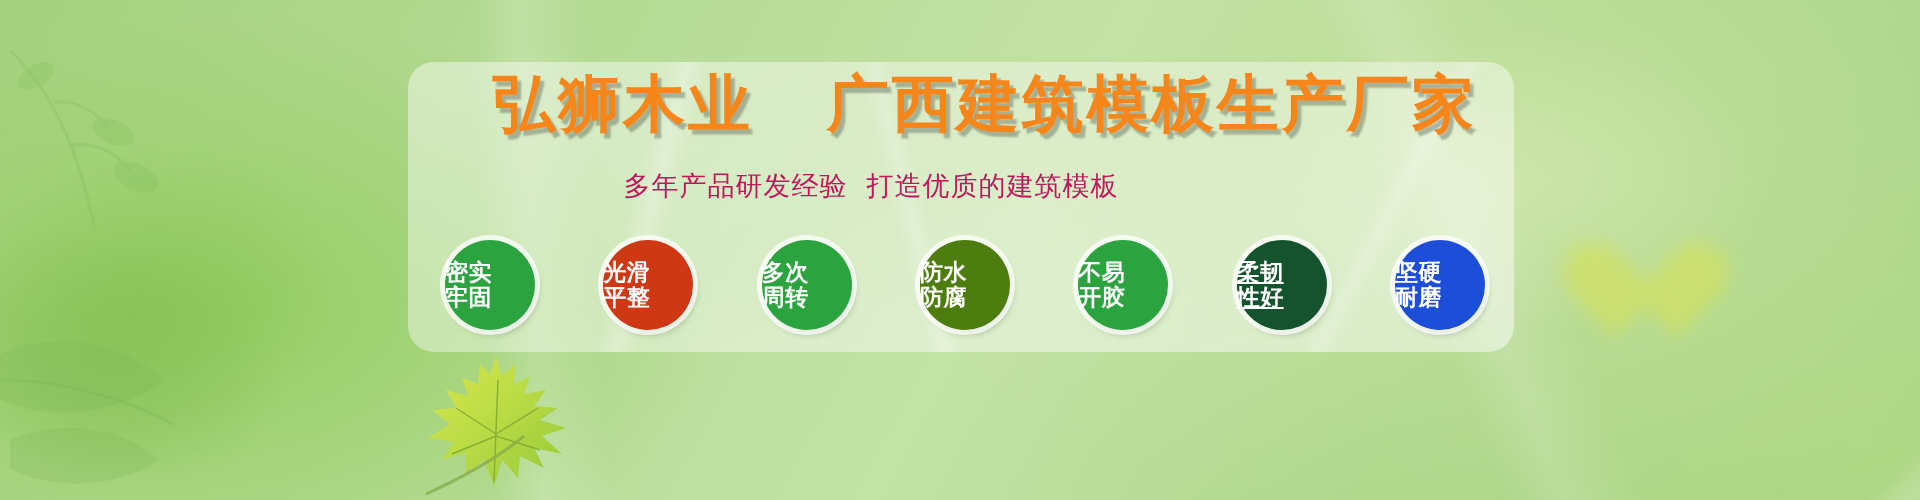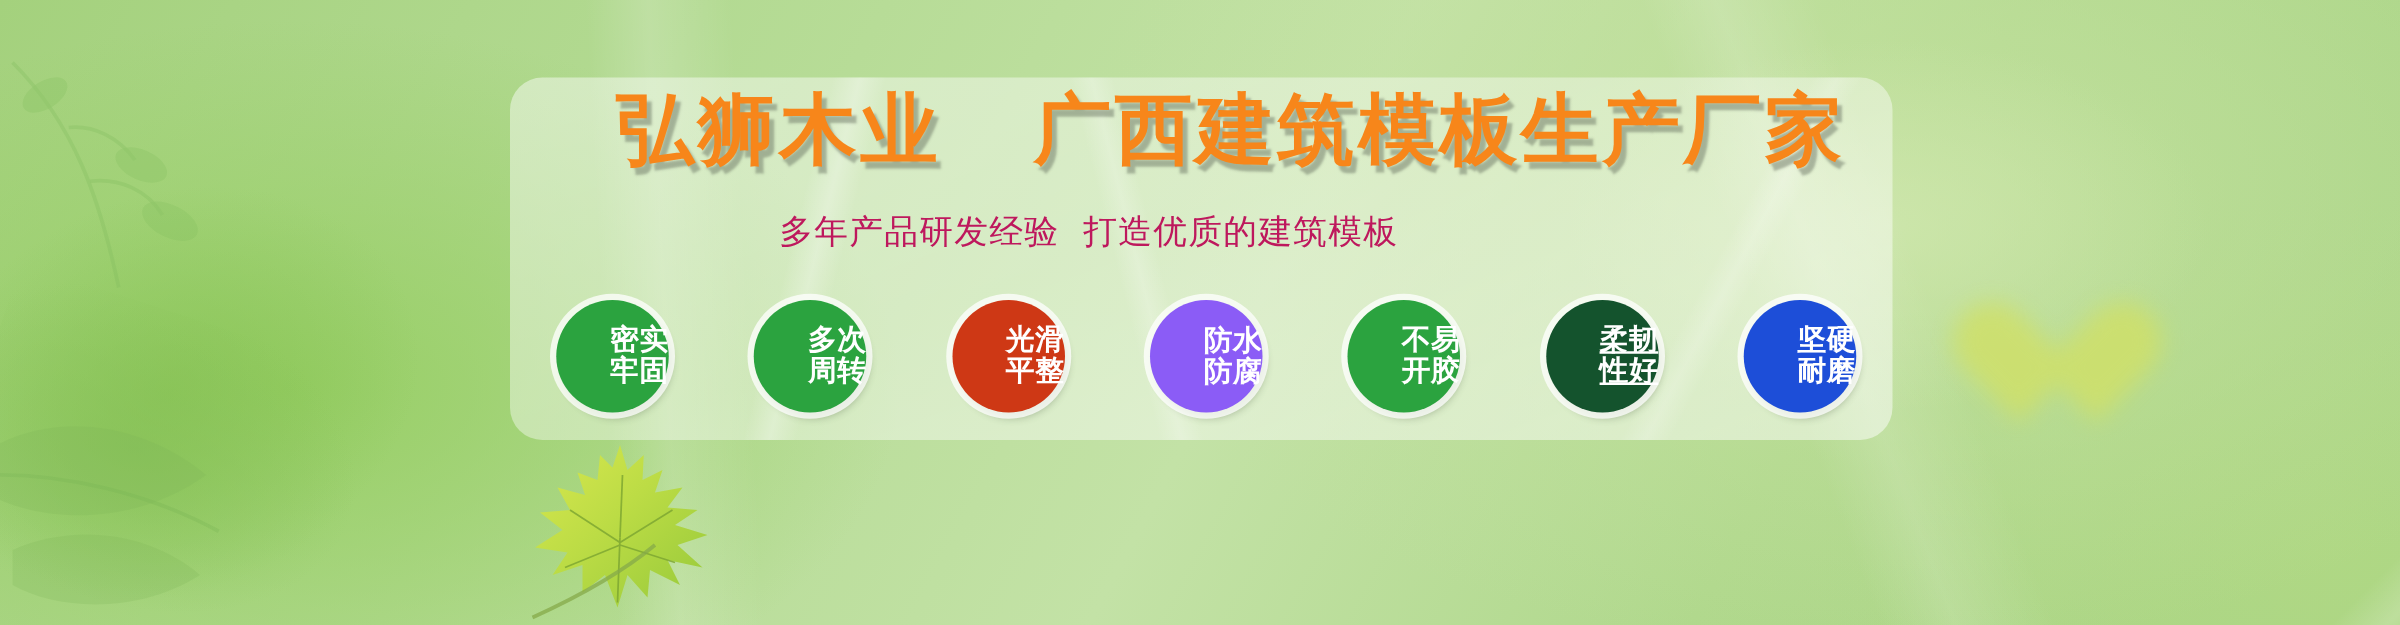--- a/index.html
+++ b/index.html
@@ -121,21 +121,21 @@
   }
 
   
   .badges{
     position:absolute; left:445px; top:230px; width:1040px; height:110px;
     display:flex; justify-content:space-between; align-items:center;
   }
   .badge{
     width:90px; height:90px; border-radius:50%;
     display:flex; flex-direction:column;
-    align-items:flex-end; justify-content:center;
+    align-items:flex-start; justify-content:center;
     color:#ffffff;
     font-family:"DejaVu Sans", sans-serif;
     font-weight:bold;
     font-size:23px;
     line-height:25px;
     letter-spacing:0.5px;
     box-shadow:0 0 0 5px rgba(255,255,255,0.75), 3px 5px 6px rgba(70,90,60,0.30);
     position:relative;
   }
   .badge .ln{ display:block; }
@@ -195,29 +195,29 @@
 
 <div class="headline">弘狮木业   广西建筑模板生产厂家</div>
 
 <div class="subtitle">多年产品研发经验  打造优质的建筑模板</div>
 
 <div class="badges">
   <div class="badge" style="background: rgb(43, 163, 63);">
     <span class="ln">密实</span>
     <span class="ln">牢固</span>
   </div>
+  <div class="badge" style="background: rgb(206, 56, 21);">
+    <span class="ln">光滑</span>
+    <span class="ln">平整</span>
+  </div>
   <div class="badge" style="background: rgb(43, 163, 63);">
     <span class="ln">多次</span>
     <span class="ln">周转</span>
   </div>
-  <div class="badge" style="background: rgb(206, 56, 21);">
-    <span class="ln">光滑</span>
-    <span class="ln">平整</span>
-  </div>
-  <div class="badge" style="background: #8b5cf6; font-family: Liberation Serif, serif;">
+  <div class="badge" style="background: #4d7c0f;">
     <span class="ln">防水</span>
     <span class="ln">防腐</span>
   </div>
   <div class="badge" style="background: rgb(43, 163, 63);">
     <span class="ln">不易</span>
     <span class="ln">开胶</span>
   </div>
   <div class="badge" style="background: #14532d; text-decoration: underline;">
     <span class="ln">柔韧</span>
     <span class="ln">性好</span>

